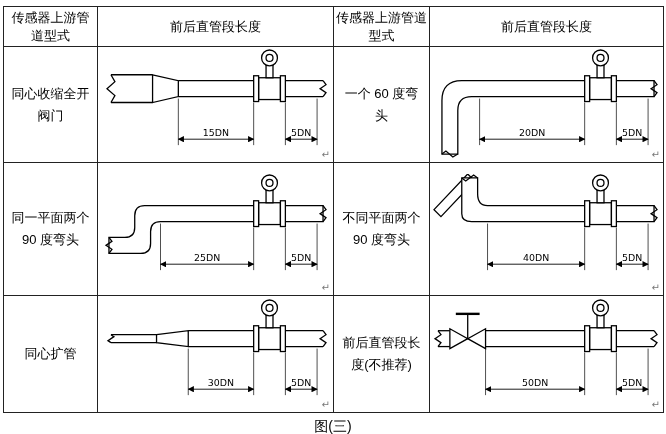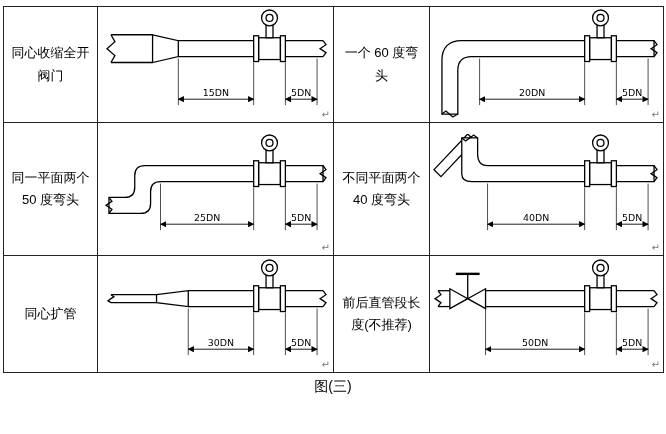--- a/index.html
+++ b/index.html
@@ -46,20 +46,26 @@
 
 <div class="page">
   <table class="cfg">
     <colgroup>
       <col style="width:94px">
         <col style="width:236px">
         <col style="width:96px">
         <col style="width:234px">
     </colgroup>
     <tbody>
+        <tr class="hdr">
+      <th>传感器上游管道型式</th>
+      <th>前后直管段长度</th>
+      <th>传感器上游管道型式</th>
+      <th>前后直管段长度</th>
+    </tr>
 
     <tr class="r1">
       <td class="label-cell">同心收缩全开阀门</td>
       <td class="diagram-cell">
         <svg class="diag" width="230" height="111" viewBox="0 0 232 112">
           <path class="pl" d="M 10,26 l 4,7 l -8,7 l 8,7 l -4,7"></path>
           <line class="pl" x1="10" y1="26" x2="52" y2="26"></line>
           <line class="pl" x1="10" y1="54" x2="52" y2="54"></line>
           <polygon class="pipe" points="52,26 78,32 78,48 52,54"></polygon>
           <line class="pl" x1="78" y1="32" x2="224" y2="32"></line>
@@ -91,39 +97,39 @@
           <line class="dimline" x1="48" y1="91" x2="154" y2="91" marker-start="url(#arr)" marker-end="url(#arr)"></line>
           <line class="dimline" x1="186" y1="91" x2="218" y2="91" marker-start="url(#arr)" marker-end="url(#arr)"></line>
           <text class="dim" x="101" y="88">20DN</text>
           <text class="dim" x="202" y="88">5DN</text>
         </svg>
         <span class="ret">↵</span>
       </td>
     </tr>
 
     <tr class="r2">
-      <td class="label-cell">同一平面两个 50 度弯头</td>
+      <td class="label-cell">同一平面两个 90 度弯头</td>
       <td class="diagram-cell">
         <svg class="diag" width="230" height="111" viewBox="0 0 232 112">
           <path class="pipe" d="M 8,64 L 24,64 Q 34,64 34,54 L 34,42 Q 34,32 44,32 L 224,32 L 224,48 L 60,48 Q 50,48 50,58 L 50,70 Q 50,80 40,80 L 8,80 Z"></path>
           <path class="pl" d="M 8,64 l 3,4 l -6,4 l 6,4 l -3,4"></path>
           <path class="pl" d="M 224,32 l 3,4 l -6,4 l 6,4 l -3,4"></path>
           <use href="#meter" x="170" y="40"></use>
           <line class="ext" x1="60" y1="50" x2="60" y2="97"></line>
           <line class="ext" x1="154" y1="54" x2="154" y2="97"></line>
           <line class="ext" x1="186" y1="54" x2="186" y2="97"></line>
           <line class="ext" x1="218" y1="50" x2="218" y2="97"></line>
           <line class="dimline" x1="60" y1="91" x2="154" y2="91" marker-start="url(#arr)" marker-end="url(#arr)"></line>
           <line class="dimline" x1="186" y1="91" x2="218" y2="91" marker-start="url(#arr)" marker-end="url(#arr)"></line>
           <text class="dim" x="107" y="88">25DN</text>
           <text class="dim" x="202" y="88">5DN</text>
         </svg>
         <span class="ret">↵</span>
       </td>
-      <td class="label-cell">不同平面两个 40 度弯头</td>
+      <td class="label-cell">不同平面两个 90 度弯头</td>
       <td class="diagram-cell">
         <svg class="diag" width="230" height="111" viewBox="0 0 232 112">
           <polygon class="pipe" points="2,36 36,0 43,7 9,43"></polygon>
           <path class="pipe" d="M 30,4 L 30,40 Q 30,48 40,48 L 224,48 L 224,32 L 56,32 Q 46,32 46,20 L 46,4 Z"></path>
           <path class="pl" d="M 30,4 l 4,3 l 8,-6 l 4,3"></path>
           <path class="pl" d="M 224,32 l 3,4 l -6,4 l 6,4 l -3,4"></path>
           <use href="#meter" x="170" y="40"></use>
           <line class="ext" x1="56" y1="50" x2="56" y2="97"></line>
           <line class="ext" x1="154" y1="54" x2="154" y2="97"></line>
           <line class="ext" x1="186" y1="54" x2="186" y2="97"></line>

